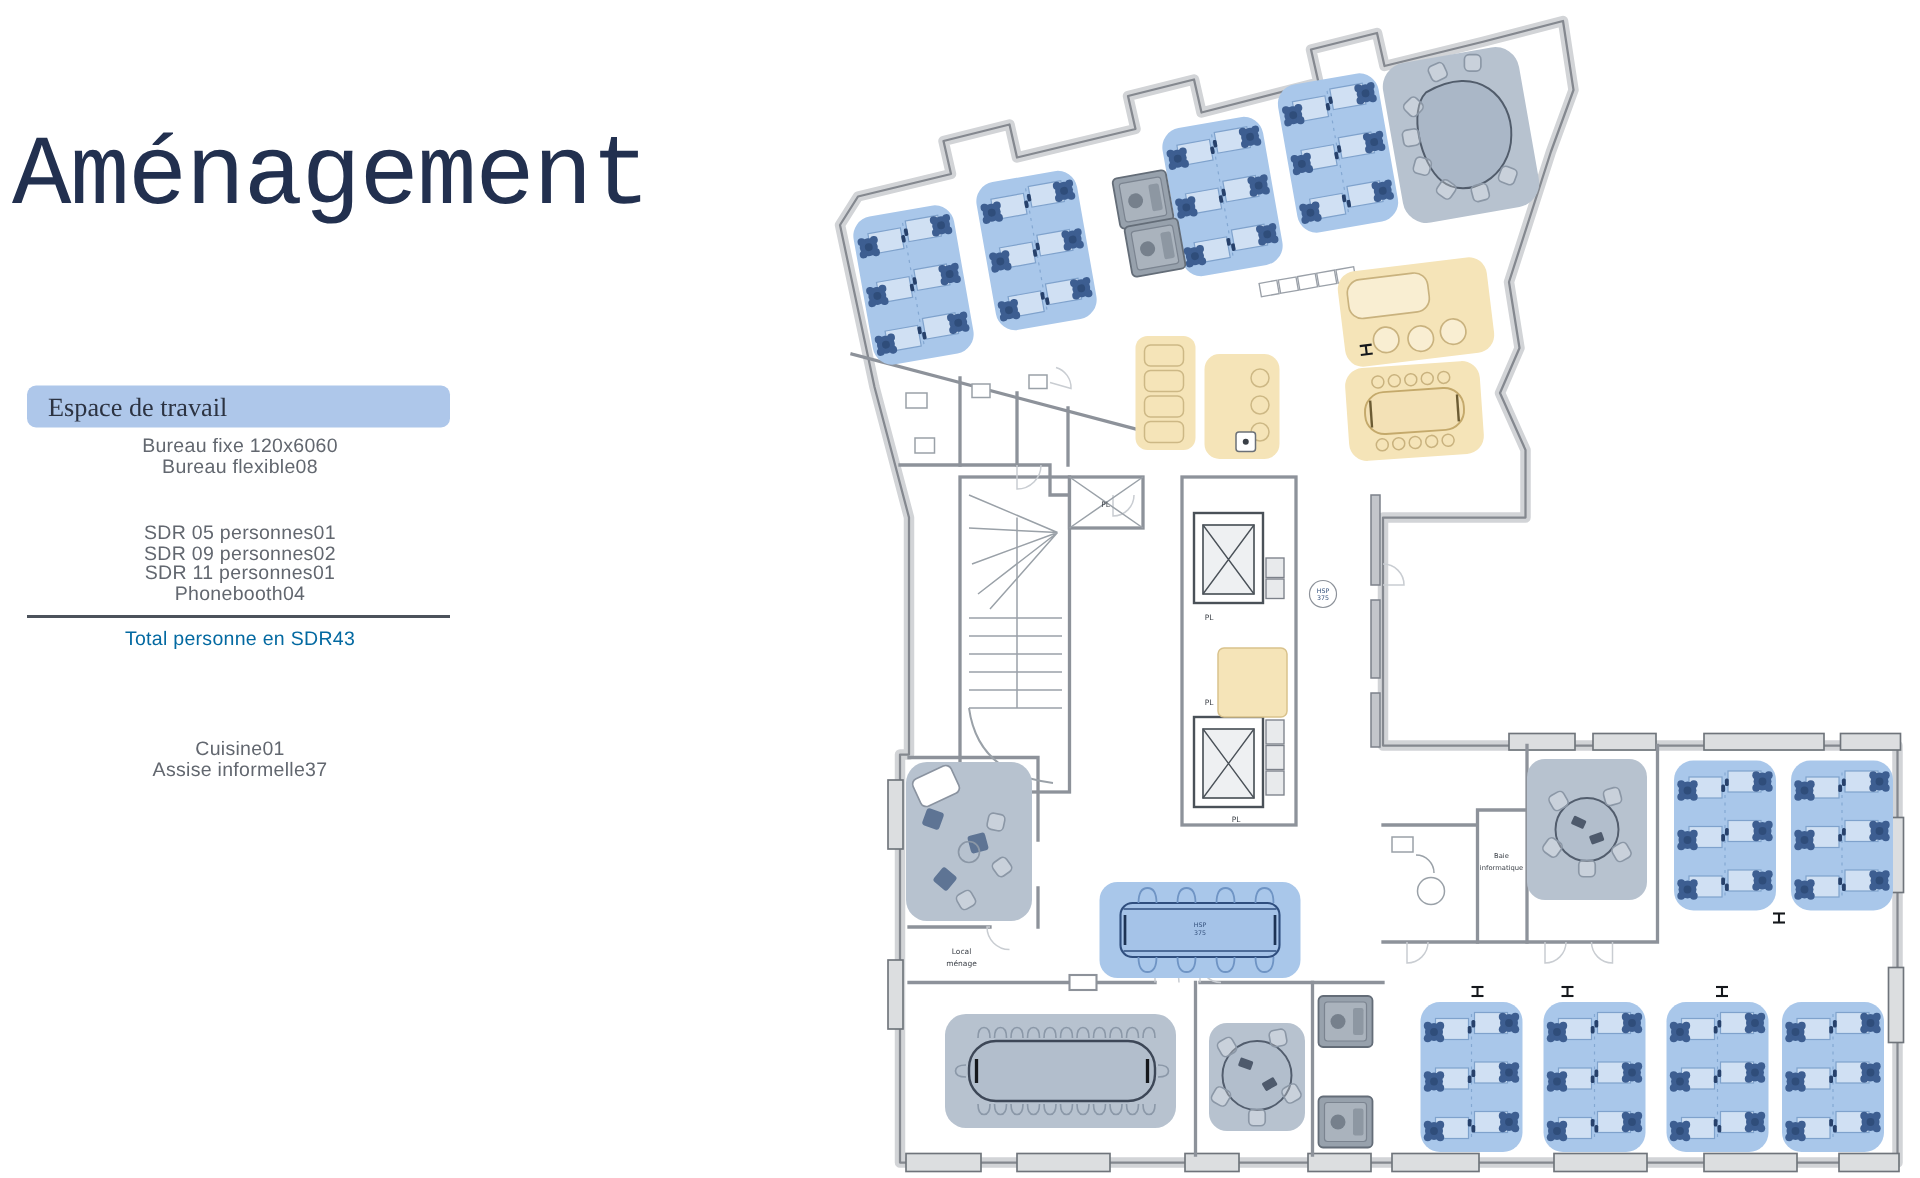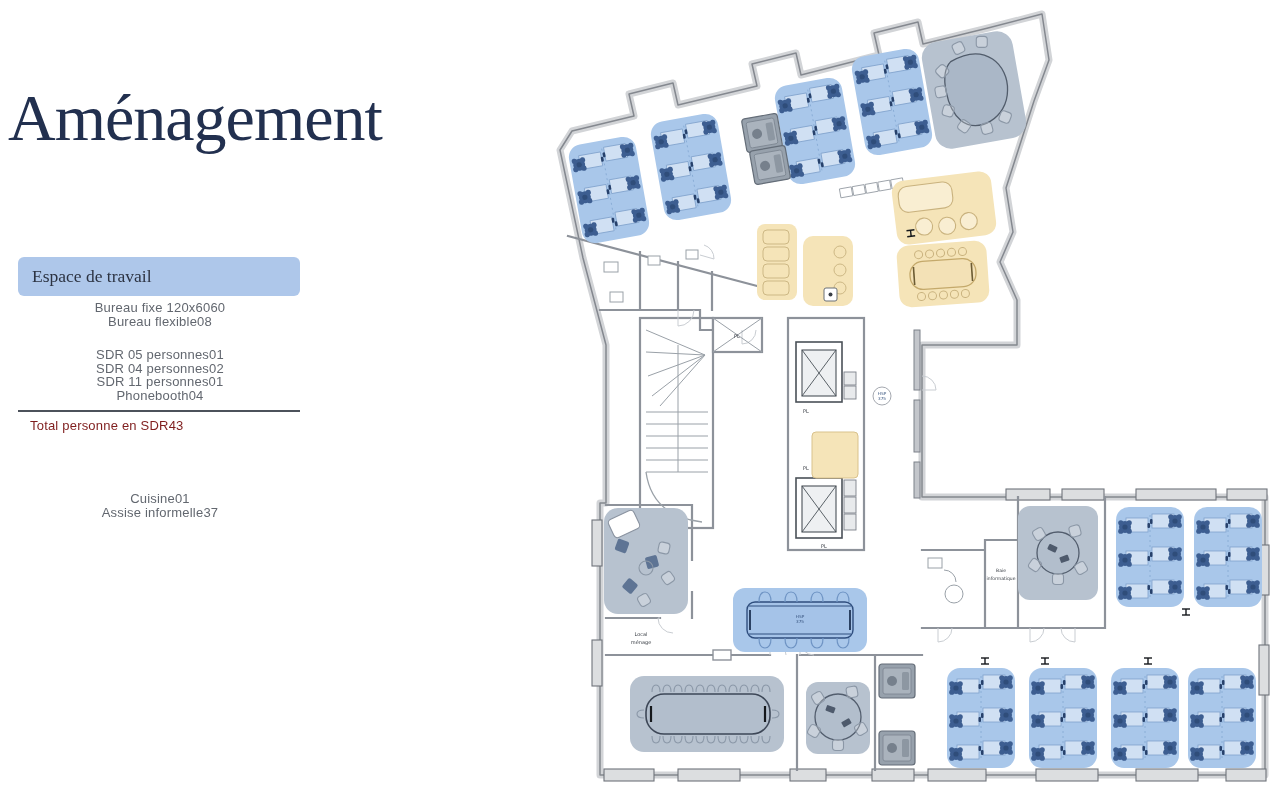--- a/index.html
+++ b/index.html
@@ -1,38 +1,38 @@
 <!DOCTYPE html>
 <html style="--work: #a9c7ea; --meeting: #b7c2cf; --social: #f5e4b8; --chair: #3d5e91; --accent_title: #22304f; --header_work: #aec7ea; --header_meeting: #b4bdca; --header_social: #f8e9c6;"><head>
 <meta charset="utf-8">
 <style>
   html,body{margin:0;padding:0;background:#fff;}
   body{width:1280px;height:785px;position:relative;overflow:hidden;
        font-family:"Liberation Sans",sans-serif;}
   
   .page-title{position:absolute;left:8px;top:36px;width:520px;
-    font-family:Liberation Serif, serif;
+    font-family:Liberation Mono, monospace;
     font-size:66px;font-weight:500;letter-spacing:-1px;
     color:var(--accent_title,#22304f);}
   .legend-section{position:absolute;left:18px;width:282px;}
   .sec-1{top:257px}.sec-2{top:343px}.sec-3{top:487px}
-  .legend-header{height:39px;border-radius:6px;display:flex;align-items:center;
+  .legend-header{height:28px;border-radius:6px;display:flex;align-items:center;
     padding-left:14px;box-sizing:border-box;
     font-family:"Liberation Serif","DejaVu Serif",serif;
     font-size:17.5px;color:#2c3342;}
   .hdr-work{background:var(--header_work,#aec7ea);}
   .hdr-meet{background:var(--header_meeting,#b4bdca);}
   .hdr-soc{background:var(--header_social,#f8e9c6);}
   .legend-rows{margin-top:5px;}
   .legend-row{display:flex;justify-content:center;
     font-size:13px;line-height:13.5px;color:#62676f;
     padding:0 10px 0 12px;letter-spacing:.2px;}
   .legend-divider{border:none;border-top:2px solid #4c525b;margin:8px 0 4px 0;}
-  .legend-total{display:flex;justify-content:flex-start;
-    font-size:13px;color:#7f1d1d;padding:2px 10px 0 12px;letter-spacing:.2px;}
+  .legend-total{display:flex;justify-content:center;
+    font-size:13px;color:#0369a1;padding:2px 10px 0 12px;letter-spacing:.2px;}
   
   .plan-wrap{position:absolute;left:545px;top:0;width:735px;height:785px;}
   svg text{font-family:"DejaVu Sans",sans-serif;fill:#3a3f46;}
   .wall-fill{fill:#ffffff;stroke:#d2d4d7;stroke-width:7;stroke-linejoin:round;}
   .wall-line{fill:none;stroke:#84888f;stroke-width:1.5;stroke-linejoin:round;}
   .partition{stroke:#8d929a;stroke-width:2.2;fill:none;stroke-linecap:square;}
   .thinline{stroke:#9aa1a8;stroke-width:1;fill:none;}
   .door{stroke:#c9cdd2;stroke-width:1;fill:none;}
   .pilaster{fill:#dcdee0;stroke:#6f747b;stroke-width:1.1;}
   .zone-work{fill:var(--work,#a9c7ea);}
@@ -67,21 +67,21 @@
   </div>
 </section>
 
 <section class="legend-section sec-2">
   <div class="legend-rows">
     <div class="legend-row">
       <span>SDR 05 personnes</span>
       <span>01</span>
     </div>
     <div class="legend-row">
-      <span>SDR 04 personnes</span>
+      <span>SDR 09 personnes</span>
       <span>02</span>
     </div>
     <div class="legend-row">
       <span>SDR 11 personnes</span>
       <span>01</span>
     </div>
     <div class="legend-row">
       <span>Phonebooth</span>
       <span>04</span>
     </div>

